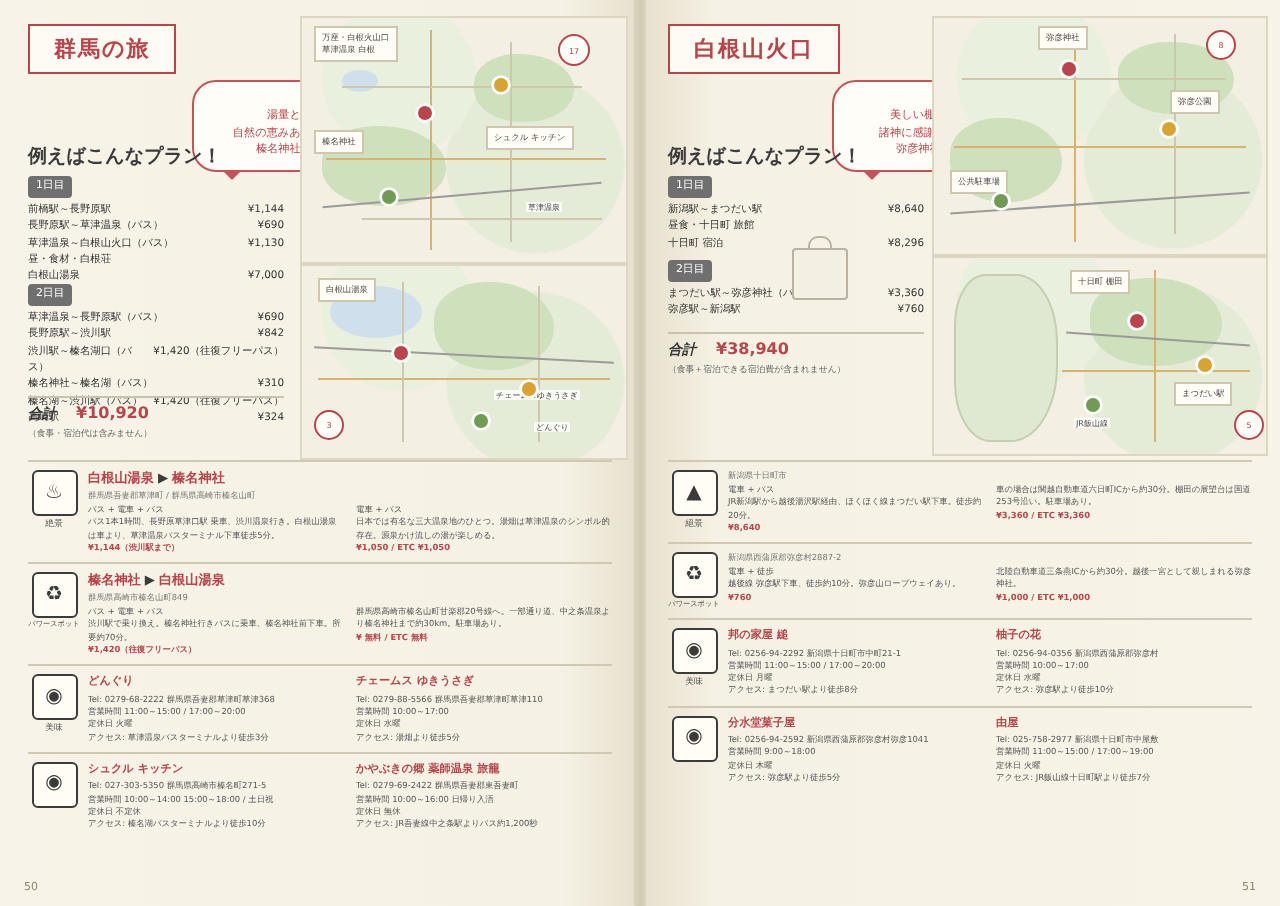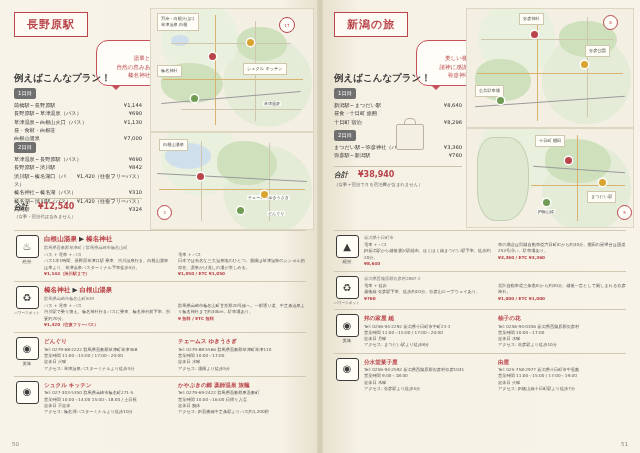--- a/index.html
+++ b/index.html
@@ -126,21 +126,21 @@
   .left .pagenum{left:12px;}
   .right .pagenum{right:12px;}
 </style>
 </head>
 <body>
 
 <div class="spread">
 
   <div class="page left">
 
-    <div class="title-tab">長野原駅</div>
+    <div class="title-tab">群馬の旅</div>
 
     <div class="plan-bubble" style="white-space:pre-line;">
       <span>湯量と
 自然の恵みあふれる
 榛名神社へ</span>
     </div>
 
     <div class="plan-head">例えばこんなプラン！</div>
 
     <div class="itin" style="top:88px;">
@@ -190,21 +190,21 @@
           <span>¥1,420（往復フリーパス）</span>
         </div>
       <div class="row">
           <span>高崎駅</span>
           <span>¥324</span>
         </div>
     </div>
 
     <div class="total" style="top:198px;">
       <span class="cap">合計</span>
-      <span>¥12,540</span>
+      <span>¥10,920</span>
     </div>
     <div class="note" style="top:214px;">（食事・宿泊代は含みません）</div>
 
     <div class="map" style="left:150px;top:8px;width:162px;height:122px;">
       <div class="mapbg"></div>
       <div class="green" style="left:10px;top:54px;width:62px;height:40px;"></div>
       <div class="green" style="left:86px;top:18px;width:50px;height:34px;"></div>
       <div class="water" style="left:20px;top:26px;width:18px;height:11px;"></div>
       <div class="road major v" style="left:64px;top:6px;height:110px;"></div>
       <div class="road major h" style="left:12px;top:70px;width:140px;"></div>
@@ -340,21 +340,21 @@
         </div>
       </div>
 
     </div>
 
     <div class="pagenum">50</div>
   </div>
 
   <div class="page right">
 
-    <div class="title-tab">新潟の旅</div>
+    <div class="title-tab">白根山火口</div>
 
     <div class="plan-bubble" style="white-space:pre-line;">
       <span>美しい棚田と
 諸神に感謝を知る
 弥彦神社へ</span>
     </div>
 
     <div class="plan-head">例えばこんなプラン！</div>
 
     <div class="itin" style="top:88px;">

